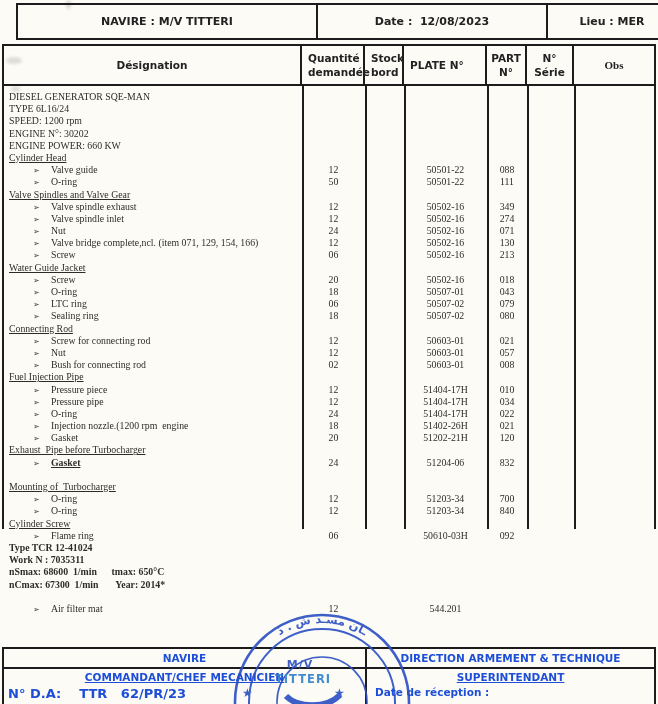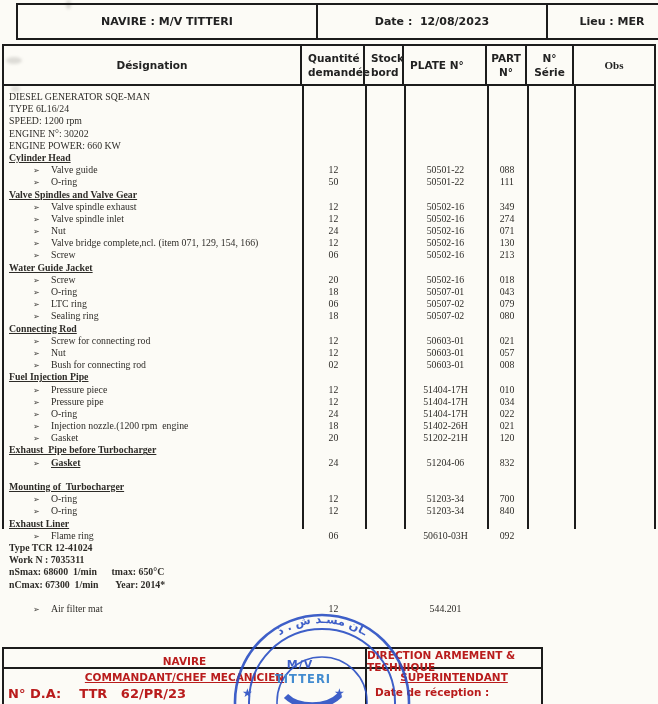--- a/index.html
+++ b/index.html
@@ -47,29 +47,29 @@
   .vl4{ left:483px; } .vl5{ left:523px; } .vl6{ left:570px; }
 
   .row{
     position:relative; display:grid; grid-template-columns:298px 63px 39px 83px 40px 47px 1fr;
     height:12.2px; font-size:9.8px; line-height:12.2px;
   }
   .c{ white-space:pre; overflow:visible; }
   .c-des{ padding-left:5px; }
   .c-qty,.c-plate,.c-part{ text-align:center; }
   .arrow{ display:inline-block; width:18px; margin-left:24px; font-size:8px; color:#3a3834; }
-  .r-section .des-txt{ font-weight:bold; text-decoration:underline; }
+  .r-section .des-txt{ font-weight:normal; text-decoration:underline; }
   .r-itemu .des-txt{ font-weight:bold; text-decoration:underline; }
   .r-boldplain .des-txt{ font-weight:bold; }
 
   
   .ftr{
-    position:absolute; left:2px; top:647px; width:541px; height:57px;
+    position:absolute; left:2px; top:647px; width:654px; height:57px;
     border:2px solid #1c1c1c; border-bottom:none;
-    font-family:"DejaVu Sans", sans-serif; font-weight:bold; color:#b91c1c;
+    font-family:"DejaVu Sans", sans-serif; font-weight:bold; color:#1d4ed8;
   }
   .ftr-row1{ height:20px; border-bottom:2px solid #1c1c1c; display:grid; grid-template-columns:363px 1fr; }
   .ftr-row1 > div{ display:flex; align-items:center; justify-content:center; font-size:10.5px; border-right:2px solid #1c1c1c; }
   .ftr-row1 > div:last-child{ border-right:none; }
   .ftr-row2{ display:grid; grid-template-columns:363px 1fr; height:35px; }
   .ftr-cell{ border-right:2px solid #1c1c1c; padding-top:2px; }
   .ftr-cell:last-child{ border-right:none; }
   .ftr-title{ text-align:center; font-size:10.5px; text-decoration:underline; }
   .ftr-line2{ font-size:13px; padding-left:4px; margin-top:3px; white-space:pre; }
   .ftr-line2r{ font-size:10.5px; padding-left:8px; margin-top:3px; }
@@ -422,21 +422,21 @@
       <div class="row r-item">
       <div class="c c-des"><span class="arrow">➢</span><span class="des-txt">O-ring</span></div>
       <div class="c c-qty">12</div>
       <div class="c c-stock"></div>
       <div class="c c-plate">51203-34</div>
       <div class="c c-part">840</div>
       <div class="c c-serie"></div>
       <div class="c c-obs"></div>
     </div>
       <div class="row r-section">
-      <div class="c c-des"><span class="des-txt">Exhaust Liner</span></div>
+      <div class="c c-des"><span class="des-txt">Cylinder Screw</span></div>
       <div class="c c-qty"></div>
       <div class="c c-stock"></div>
       <div class="c c-plate"></div>
       <div class="c c-part"></div>
       <div class="c c-serie"></div>
       <div class="c c-obs"></div>
     </div>
       <div class="row r-item">
       <div class="c c-des"><span class="arrow">➢</span><span class="des-txt">Flame ring</span></div>
       <div class="c c-qty">06</div>

